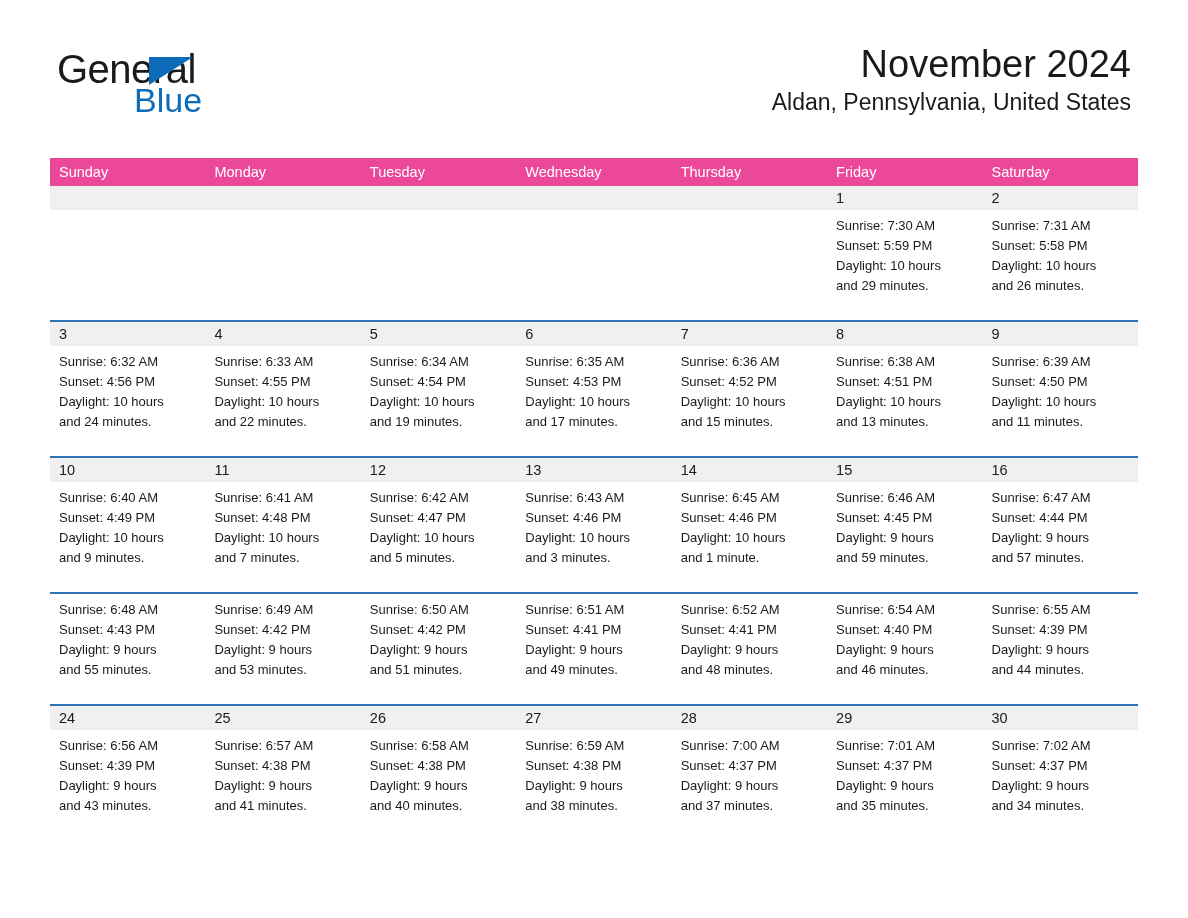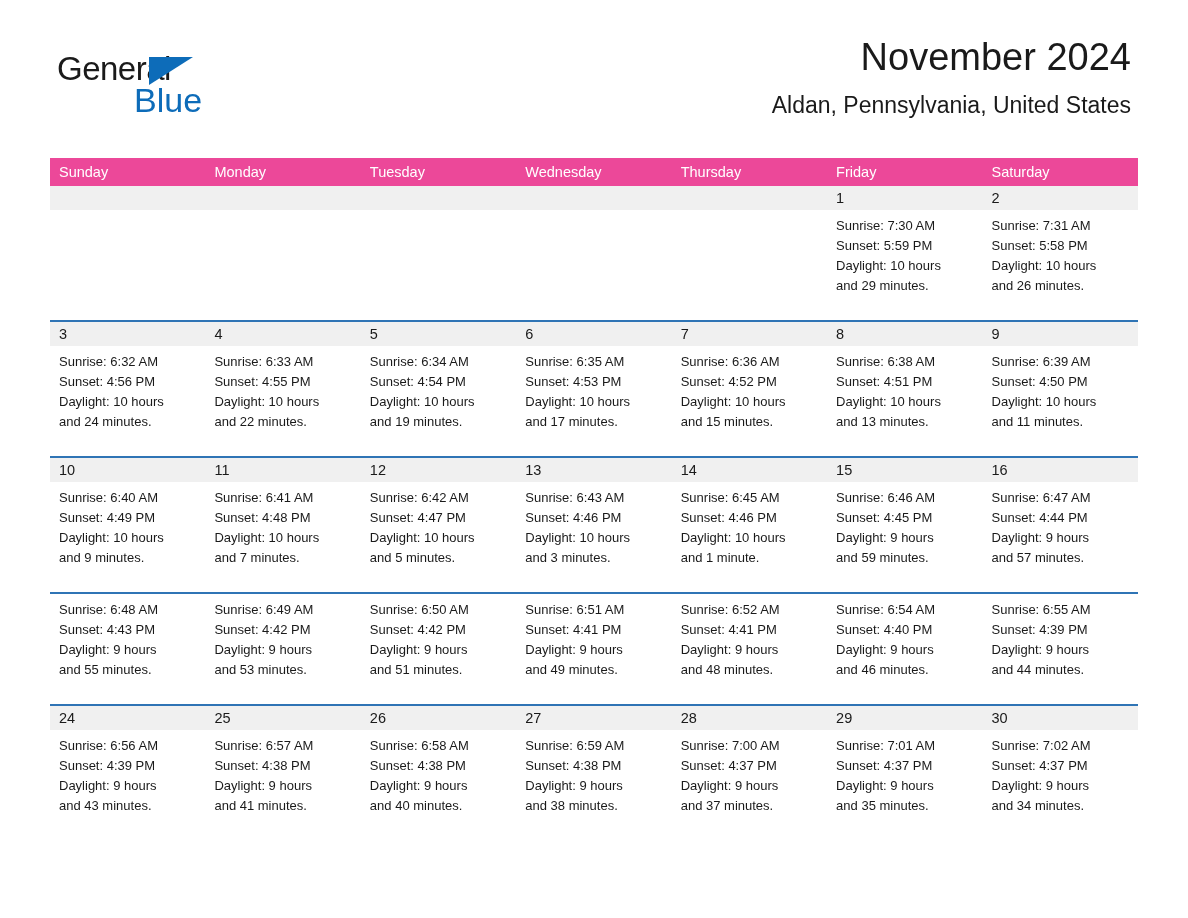--- a/index.html
+++ b/index.html
@@ -12,43 +12,43 @@
   .page { position: relative; width: 1188px; height: 918px; background: #fff; }
 
   
   .header { position: relative; height: 118px; }
   .logo {
     position: absolute; left: 57px; top: 50px;
     width: 200px; height: 72px;
   }
   .logo-row1 { position: relative; height: 38px; }
   .logo-general {
-    font-size: 33px; color: #1a1a1a; letter-spacing: -0.5px;
+    font-size: 40px; color: #1a1a1a; letter-spacing: -0.5px;
     line-height: 38px; font-weight: normal;
   }
   .logo-tri {
     position: absolute; left: 92px; top: 7px;
     width: 0; height: 0;
     border-left: 44px solid #0d6cb9;
     border-bottom: 28px solid transparent;
   }
   .logo-blue {
     position: absolute; left: 77px; top: 31px;
     font-size: 34px; color: #0d6cb9; line-height: 38px;
   }
   .title-block {
-    position: absolute; right: 57px; top: 34px;
+    position: absolute; right: 57px; top: 41px;
     text-align: right;
   }
   .cal-title {
     font-size: 38px; color: #1a1a1a; line-height: 46px; font-weight: normal;
     white-space: nowrap;
   }
   .cal-subtitle {
-    font-size: 23px; color: #1a1a1a; line-height: 30px; margin-top: 10px;
+    font-size: 23px; color: #1a1a1a; line-height: 30px; 
     white-space: nowrap;
   }
 
   
   .calendar {
     position: absolute; left: 50px; top: 158px;
     width: 1088px;
   }
   .weekday-row {
     display: flex;

